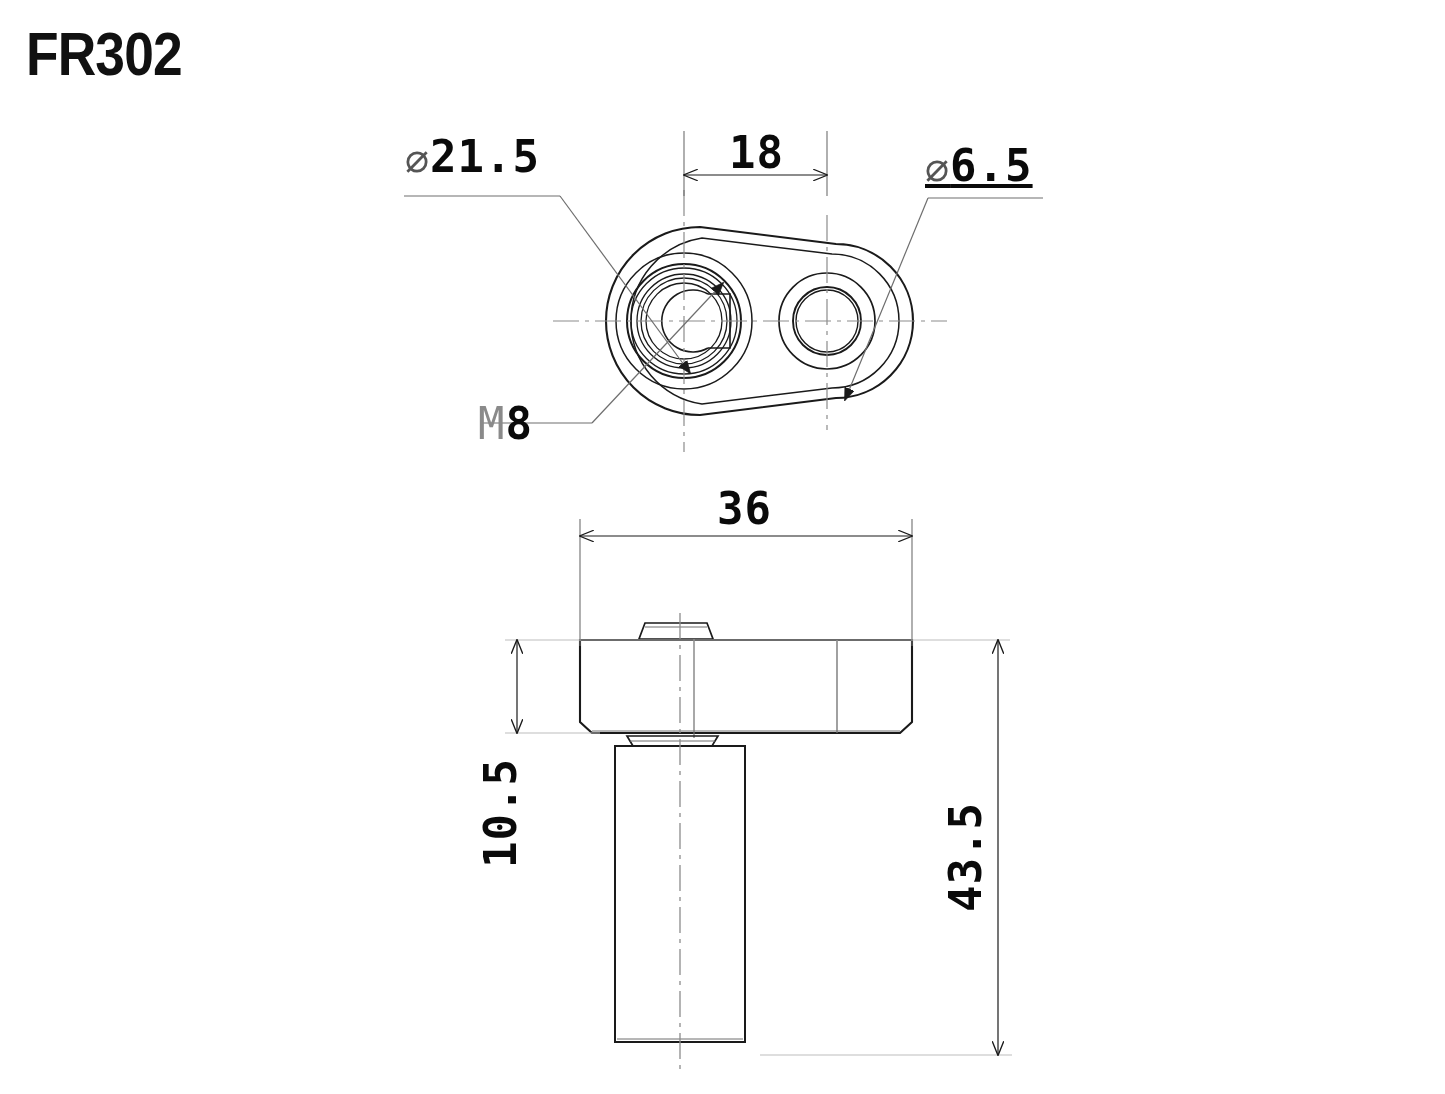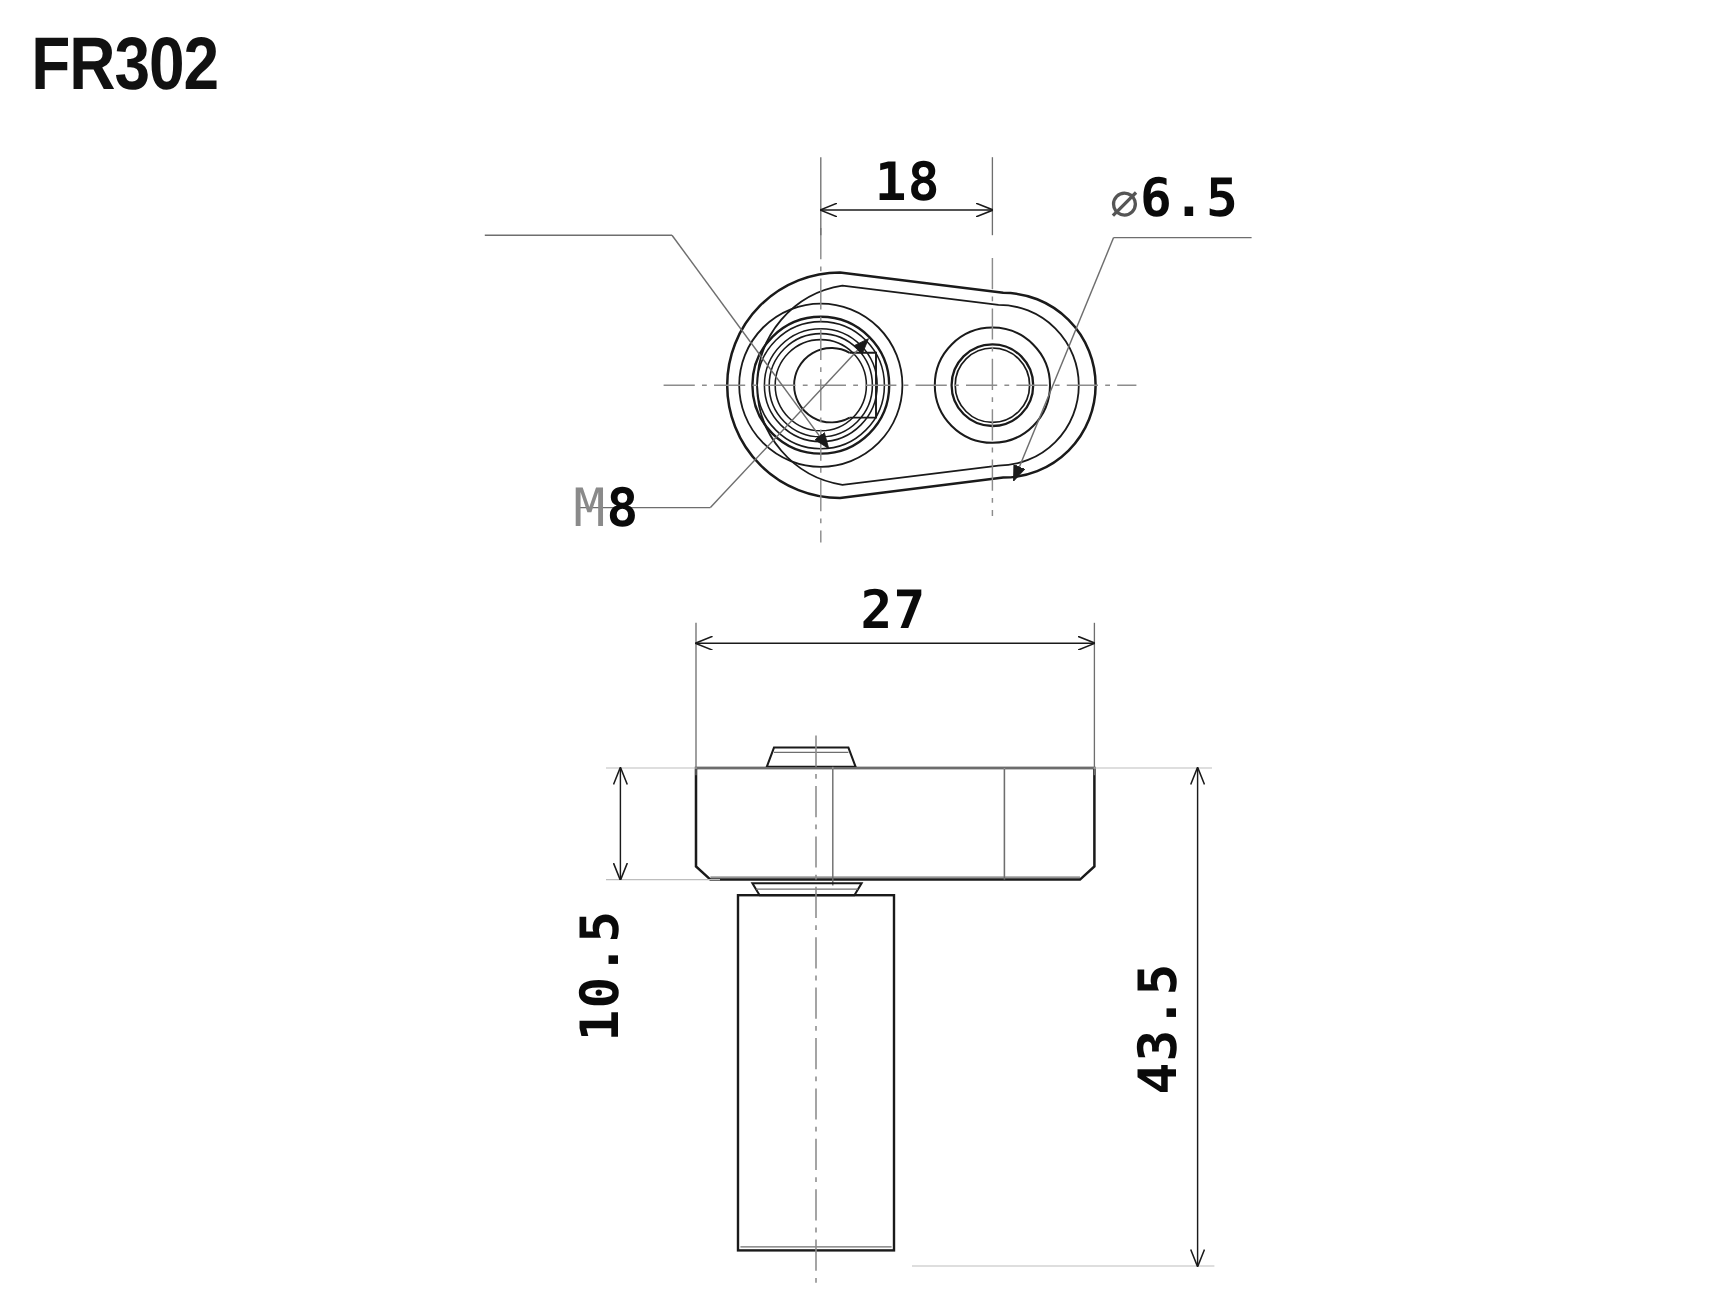--- a/index.html
+++ b/index.html
@@ -181,30 +181,33 @@
       <line x1="517" y1="640" x2="517" y2="733" stroke="#1a1a1a" stroke-width="1.2" marker-start="url(#arrowL)" marker-end="url(#arrowR)"></line>
     </g>
 
     <g>
       <line x1="760" y1="1055" x2="1012" y2="1055" stroke="#bdbdbd" stroke-width="1.0"></line>
       <line x1="998" y1="640" x2="998" y2="1055" stroke="#1a1a1a" stroke-width="1.2" marker-start="url(#arrowL)" marker-end="url(#arrowR)"></line>
     </g>
 
   </svg>
 
-
-  <div class="dim-text" style="left:925px; top:140px;">
+  <div class="dim-text" style="left:405px; top:131px;">
+    <span class="dia-sym">⌀</span><span class="bold-num">21.5</span>
+  </div>
+
+  <div class="dim-text" style="left:925px; top:140px;text-decoration:underline;">
     <span class="dia-sym">⌀</span><span class="bold-num">6.5</span>
   </div>
 
   <div class="dim-text" style="left:478px; top:366px;margin-top:32px;">
     <span class="m-letter">M</span><span class="m-num">8</span>
   </div>
 
   <div class="dim-text bold-num" style="left:729px; top:127px;">18</div>
 
-  <div class="dim-text bold-num" style="left:717px; top:483px;">27</div>
+  <div class="dim-text bold-num" style="left:717px; top:483px;">36</div>
 
   <div class="dim-text bold-num vertical" style="left:475px; top:868px;">10.5</div>
 
   <div class="dim-text bold-num vertical" style="left:940px; top:912px;">43.5</div>
 
 </div>
 
 </body></html>

